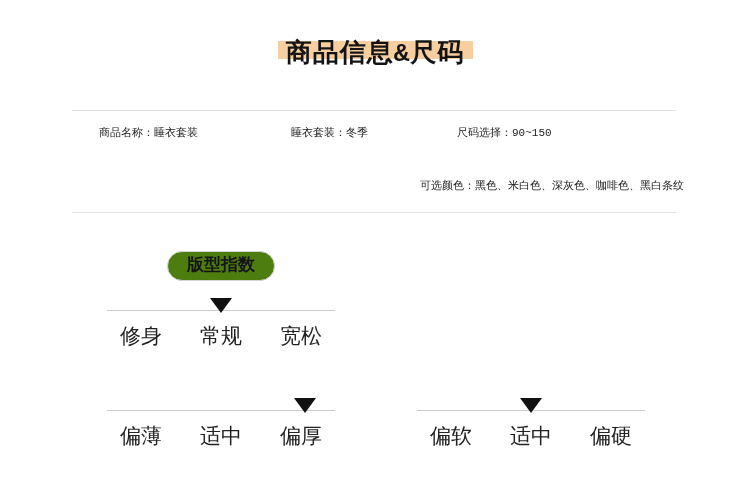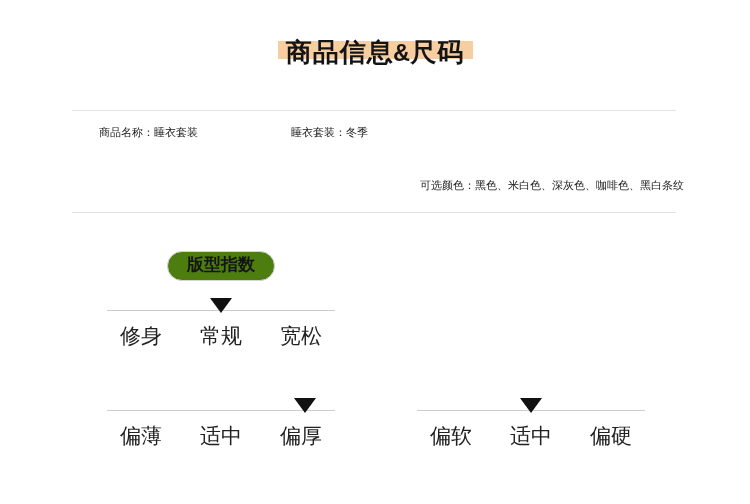--- a/index.html
+++ b/index.html
@@ -106,20 +106,21 @@
 <body>
 
 <div class="stage">
 
   <div class="title-highlight" style="background: rgb(247, 206, 159);"></div>
   <h1 class="page-title">商品信息&amp;尺码</h1>
 
   <div class="info-table">
     <div class="info-field f0"><span>商品名称：</span><span>睡衣套装</span></div>
     <div class="info-field f1"><span>睡衣套装：</span><span>冬季</span></div>
+    <div class="info-field f2"><span>尺码选择：</span><span>90~150</span></div>
     <div class="info-colors-row"><span>可选颜色：</span><span>黑色、米白色、深灰色、咖啡色、黑白条纹</span></div>
   </div>
 
   <section class="panel tl">
     <div class="pill"><span>版型指数</span></div>
     <div class="scale">
       <div class="scale-line"></div>
       <div class="marker" style="left: 50%;"></div>
     </div>
     <div class="options">

